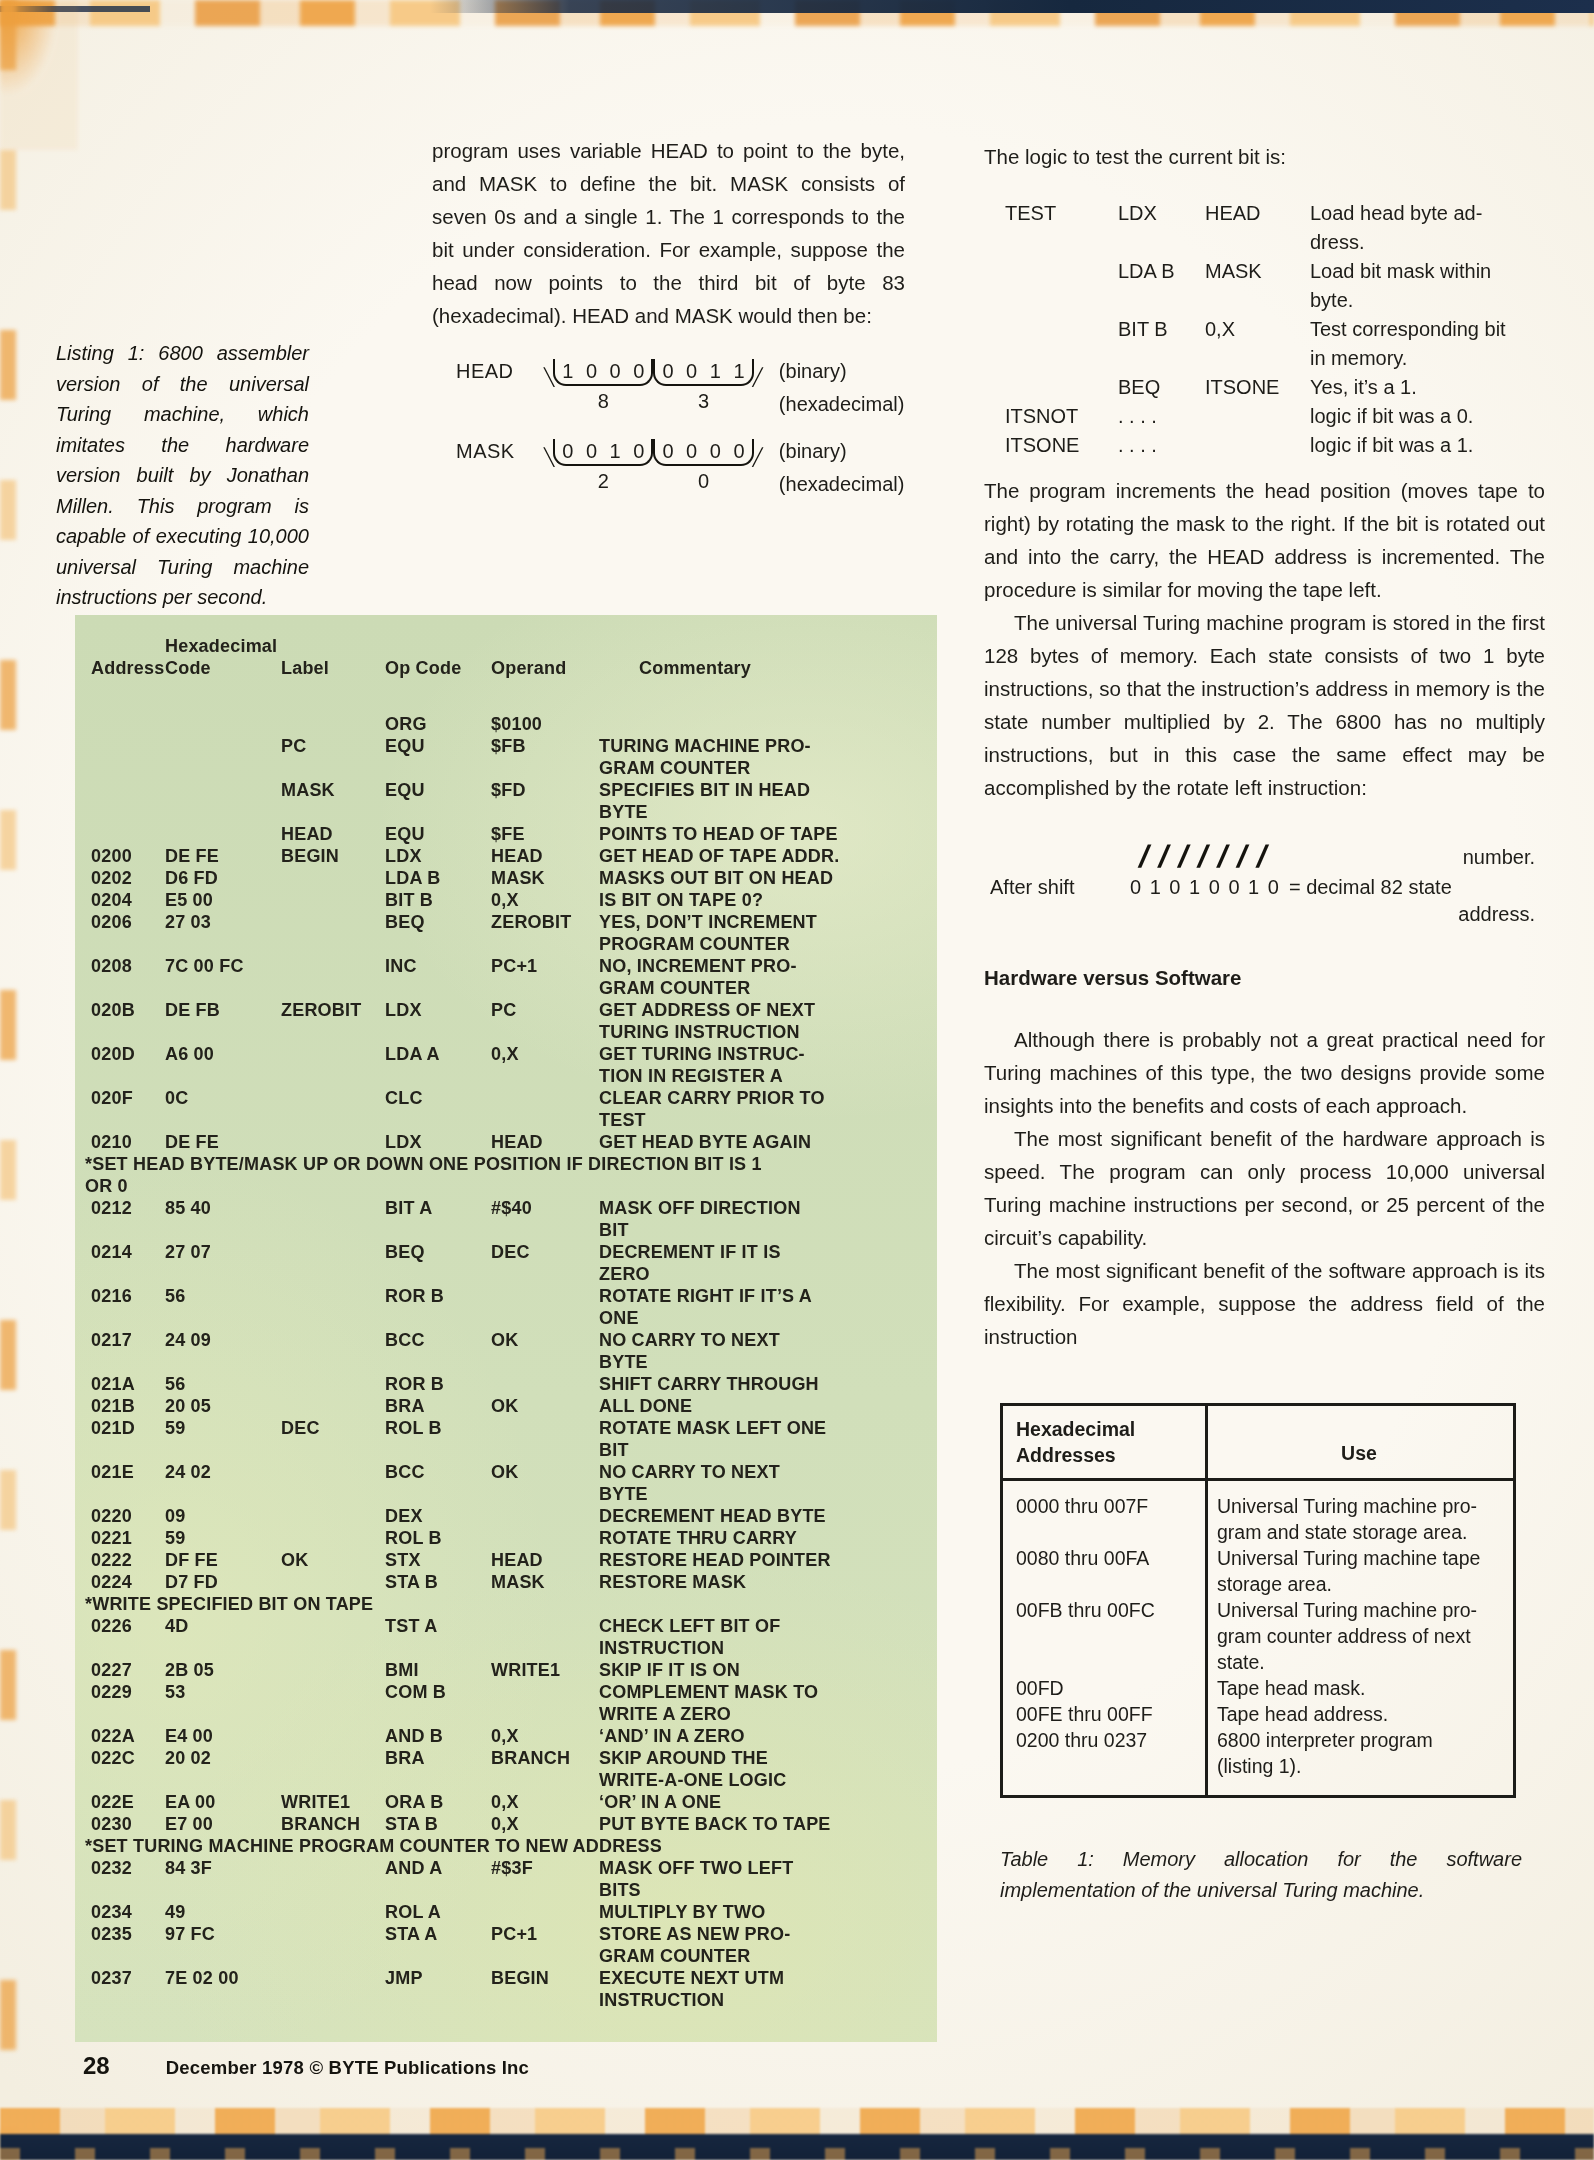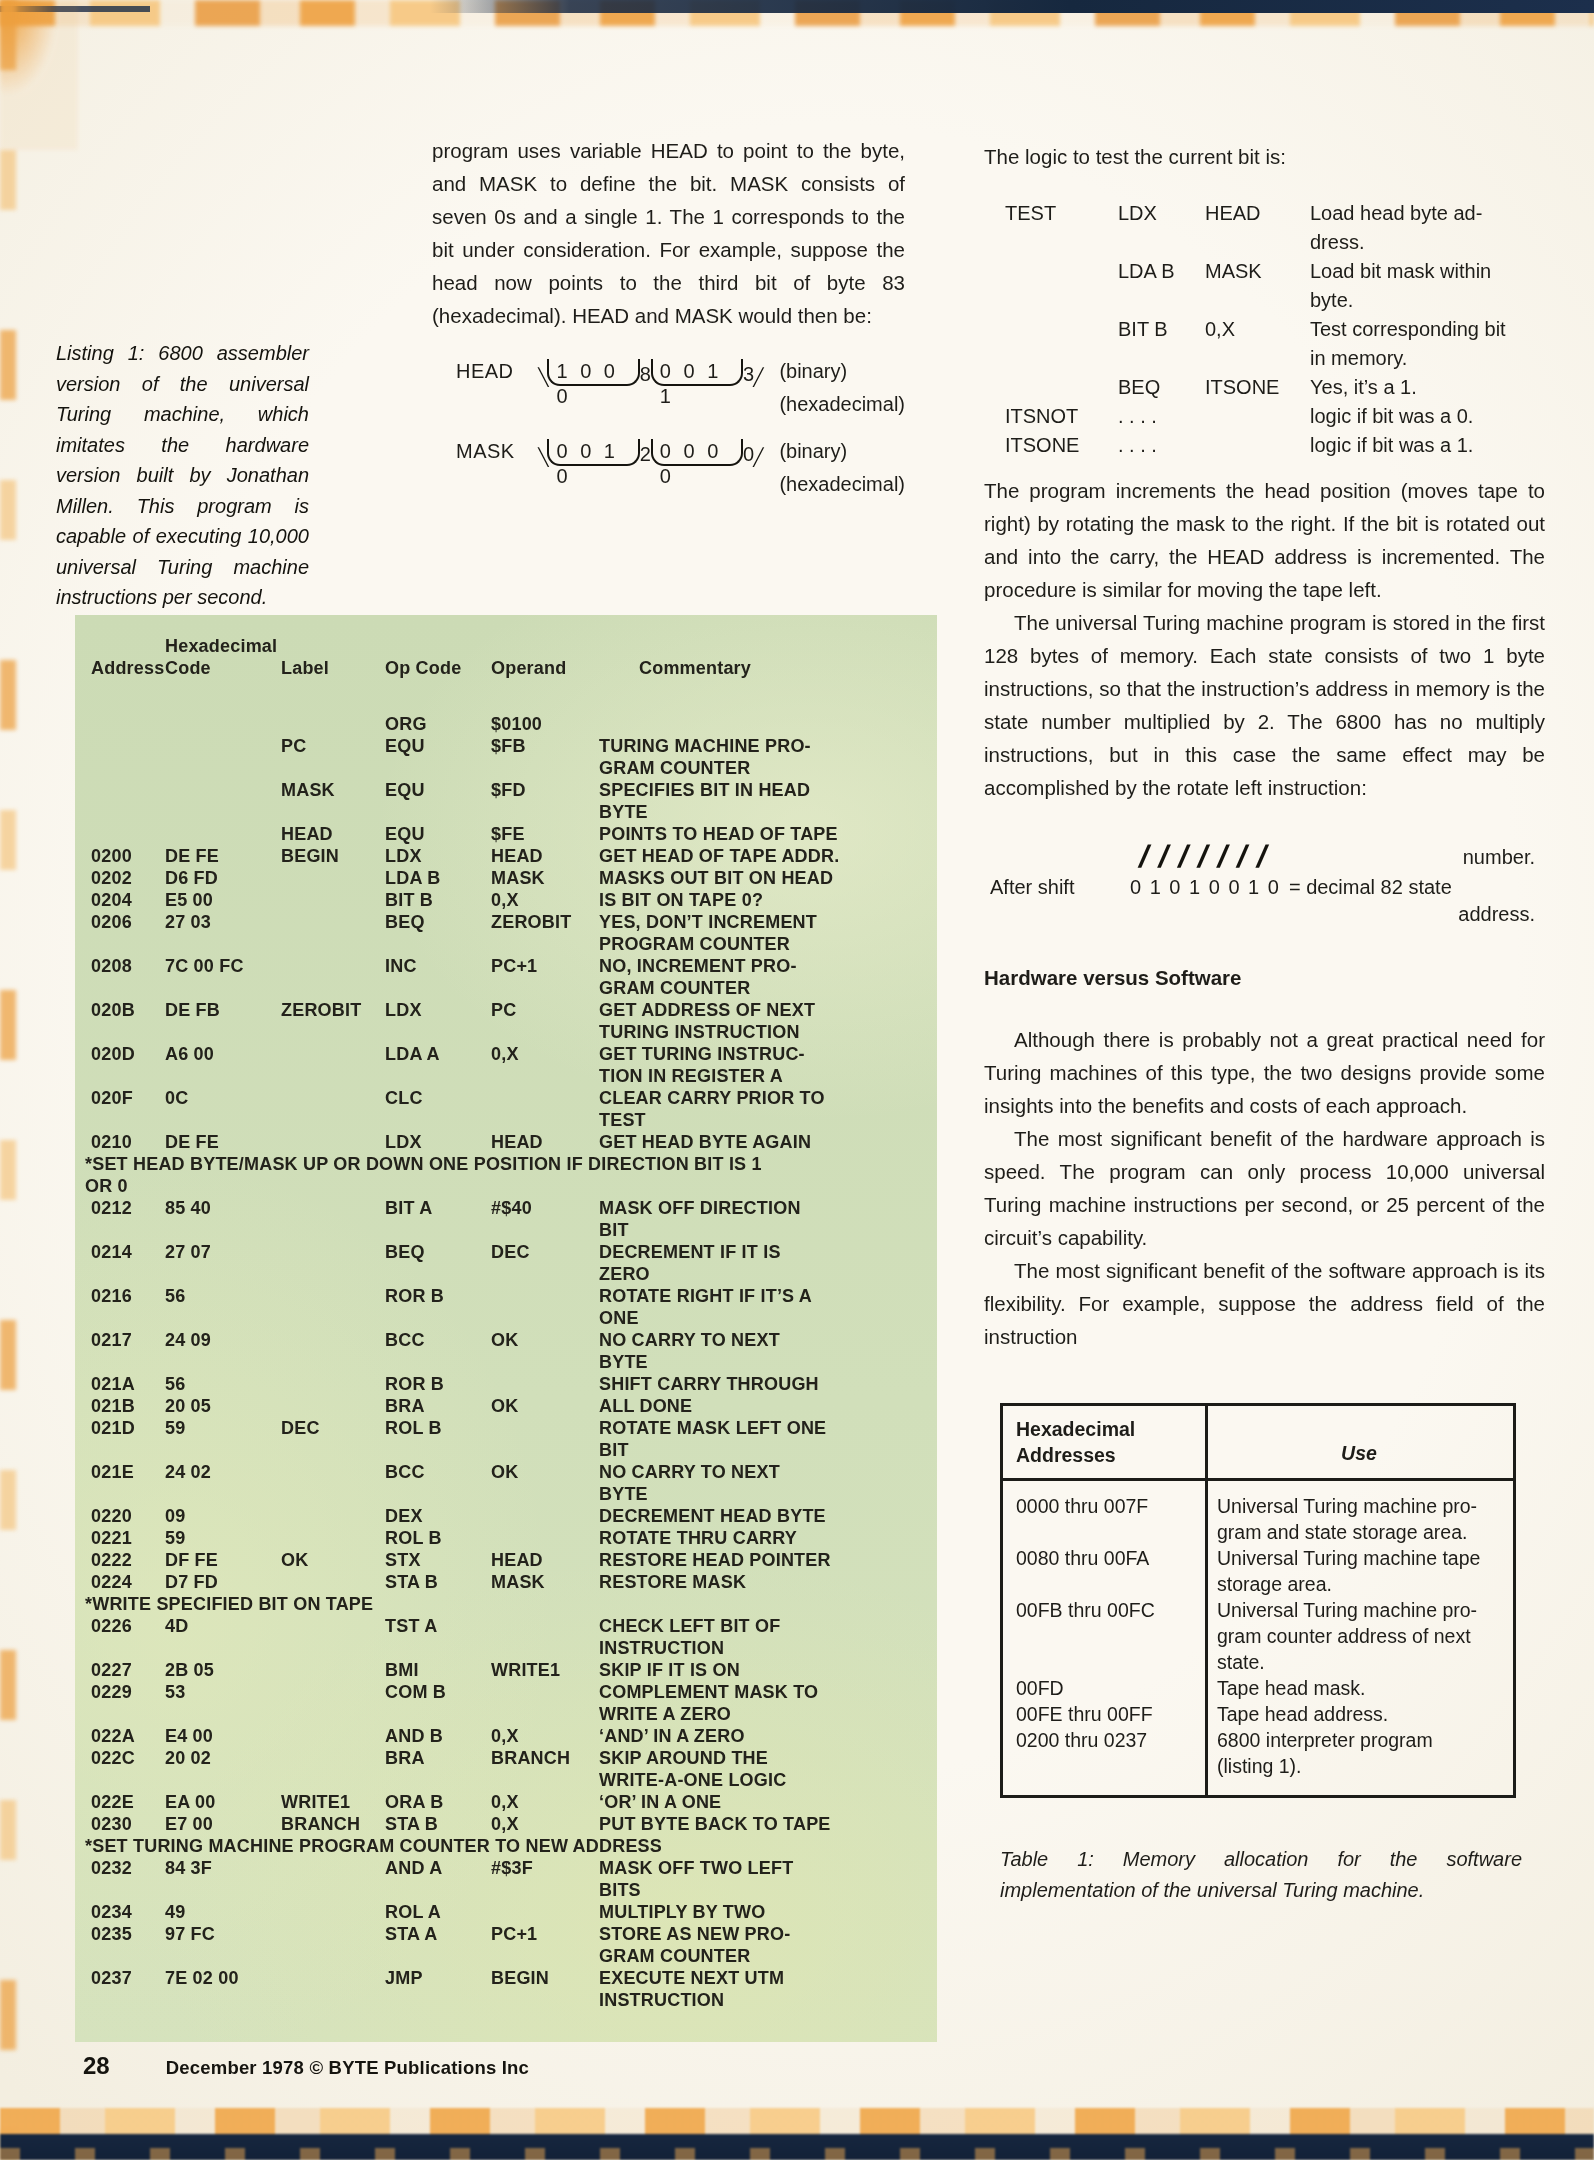--- a/index.html
+++ b/index.html
@@ -50,21 +50,21 @@
   
   .col-mid { position:absolute; left:432px; top:134px; width:473px; }
   .para { margin:0; font-size:20.5px; line-height:33px; text-align:justify; }
   .bindiag { display:flex; align-items:flex-start; margin:27px 0 0 24px; font-size:20px; }
   .bindiag.second { margin-top:22px; }
   .bd-label { width:88px; padding-top:1px; letter-spacing:.5px; }
   .bd-groups { display:flex; align-items:flex-start; }
   .bd-diag { font-size:17px; transform:translateY(8px); color:#15140f; }
   .bd-diag.l { margin-right:-1px; }
   .bd-diag.r { margin-left:-1px; }
-  .nib { display:flex; flex-direction:row; align-items:center; }
+  .nib { display:flex; flex-direction:column; align-items:center; }
   .nib-bits {
     display:block; word-spacing:7px; padding:0 7px 2px 7px;
     border-bottom:2.5px solid #15140f; border-left:2px solid #15140f; border-right:2px solid #15140f;
     border-radius:0 0 13px 13px; line-height:25px; height:27px; box-sizing:border-box;
   }
   .nib-hex { margin-top:4px; }
   .bd-tags { margin-left:16px; display:flex; flex-direction:column; gap:8px; line-height:25px; }
   
   .col-right { position:absolute; left:984px; top:140px; width:561px; font-size:20.5px; line-height:31px; }
   .para.indent { text-indent:30px; }
@@ -82,21 +82,21 @@
     transform:skewX(-14deg); line-height:30px; color:#14130e;
   }
   .shift-tail-row { text-align:right; padding-right:10px; }
   .hw-heading { margin:34px 0 0; font-size:20.5px; font-weight:bold; }
   .para.after-heading { margin-top:30px; }
   
   .t1 { position:relative; margin:50px 0 0 16px; width:516px; border:3px solid #1c1c18; font-size:19.5px; line-height:26px; box-sizing:border-box; }
   .t1::after { content:""; position:absolute; top:0; bottom:0; left:202px; width:3px; background:#1c1c18; }
   .t1-head { display:grid; grid-template-columns:202px 1fr; border-bottom:3px solid #1c1c18; }
   .t1-h1 { padding:10px 0 10px 13px; font-weight:bold; white-space:pre-line; }
-  .t1-h2 { font-weight:bold; text-align:center; align-self:end; padding-bottom:12px;font-style:italic; }
+  .t1-h2 { font-weight:bold; text-align:center; align-self:end; padding-bottom:12px; }
   .t1-body { padding:12px 0 16px;border-radius:22px; }
   .t1-row { display:grid; grid-template-columns:202px 1fr; }
   .t1-addr { padding-left:13px; }
   .t1-use { padding:0 8px 0 12px; white-space:pre-line; }
   .t1-caption { margin:46px 0 0 16px; width:522px; font-style:italic; font-size:20px; line-height:31px; text-align:justify; }
   
   .listing-panel {
     position:absolute; left:75px; top:615px; width:862px; height:1427px; box-sizing:border-box;
     padding:20px 0 0 16px; color:#23221b;
     background:

